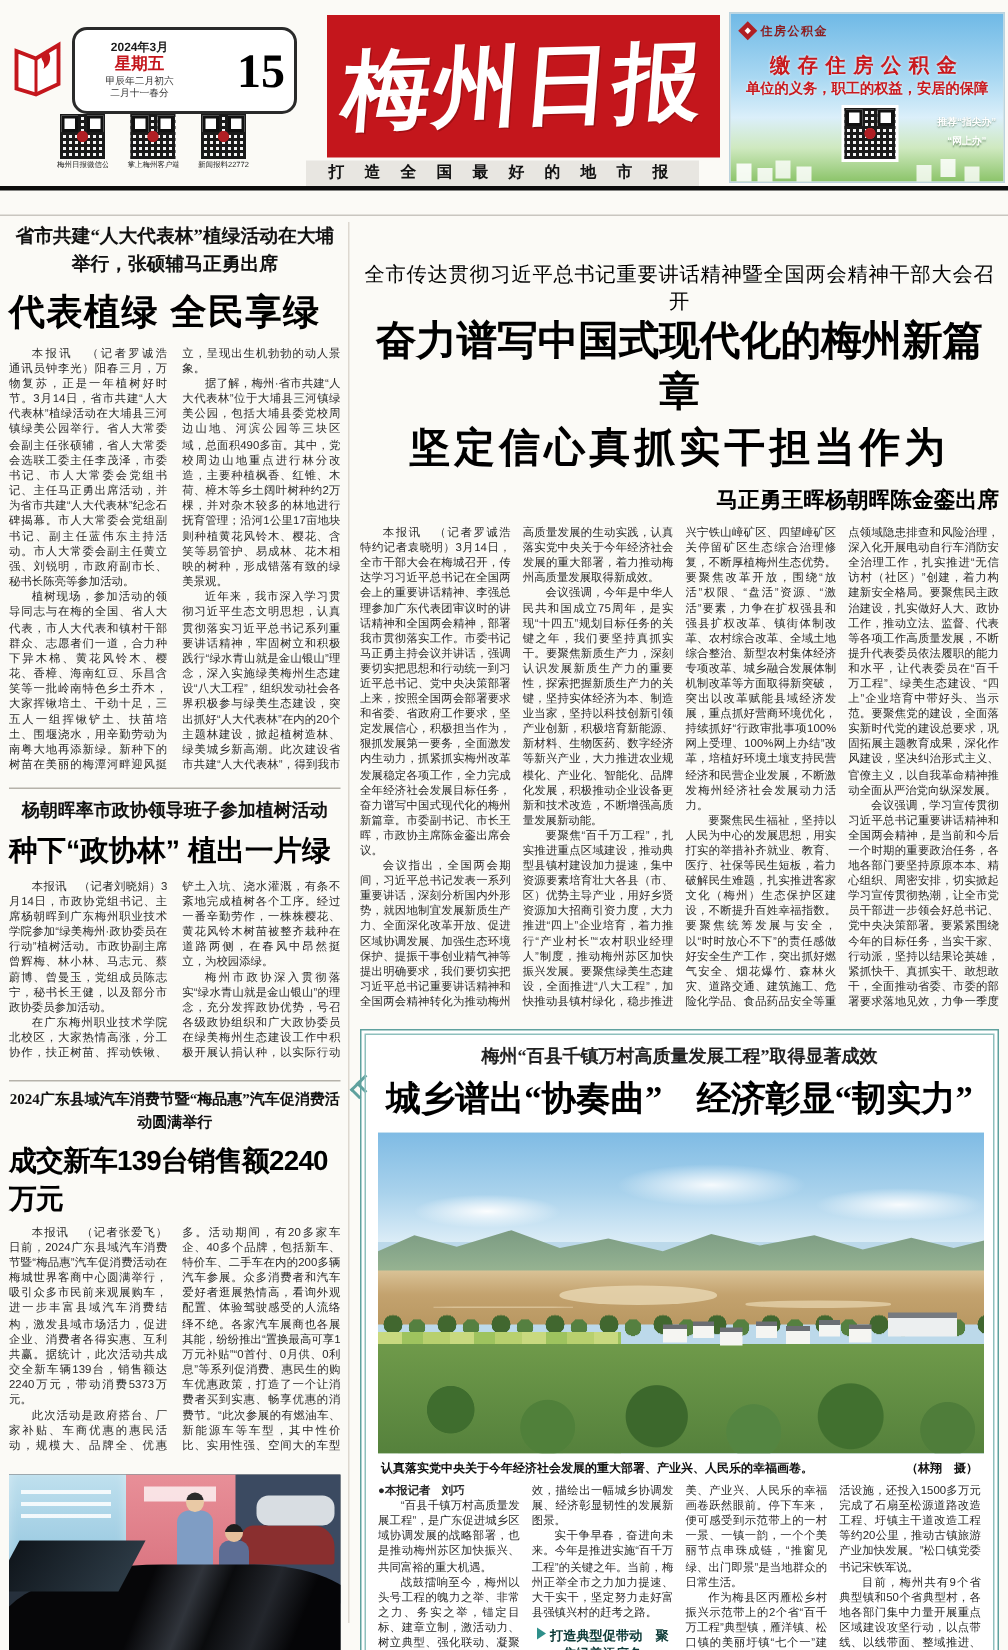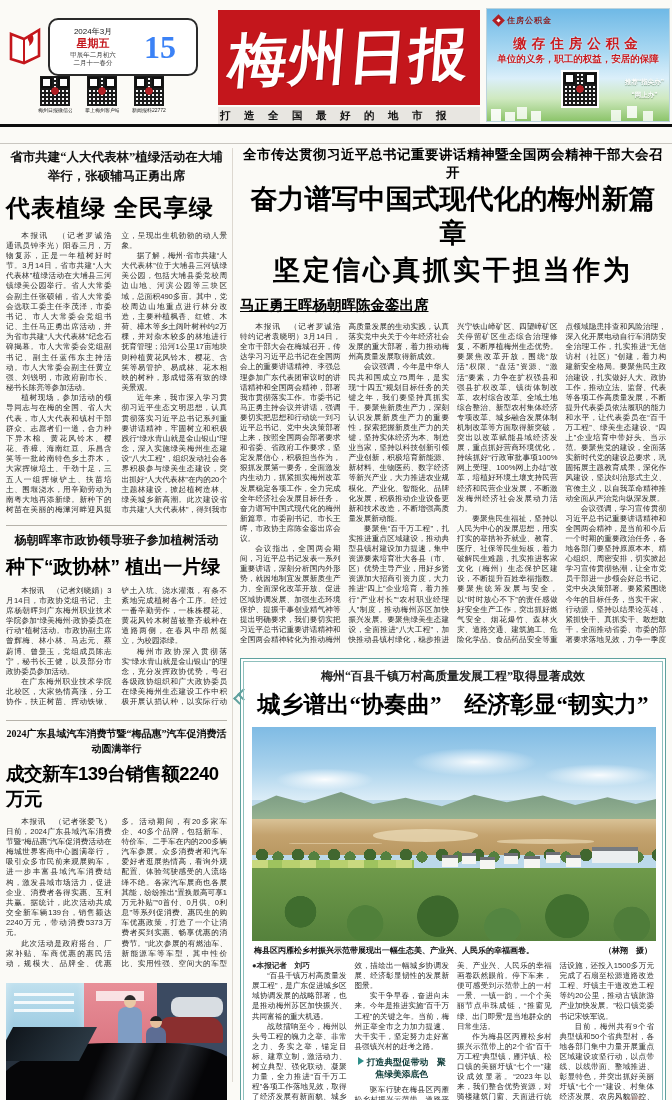--- a/index.html
+++ b/index.html
@@ -7,44 +7,44 @@
        font-family:"Liberation Sans",sans-serif;color:#1b1b1b;
        -webkit-font-smoothing:antialiased;}
   #page{position:relative;width:672px;height:1100px;overflow:hidden;}
 
   
   .logo{position:absolute;left:8px;top:22px;width:34px;height:44px;}
   .datebox{position:absolute;left:48px;top:18px;width:134px;height:50px;
            border:2px solid #2a2a2a;border-radius:10px;display:flex;align-items:center;
            padding:2px 6px;background:#fff;}
   .db-left{width:74px;text-align:center;line-height:1.25;}
-  .db-ym{font-size:8px;}
+  .db-ym{font-size:8px;font-weight:bold;}
   .db-wd{font-size:11px;font-weight:900;color:#c4161c;}
   .db-lunar,.db-term{font-size:6.5px;color:#333;}
-  .db-day{flex:1;text-align:center;font:900 32px "Liberation Serif",serif;color:#3b82f6;}
+  .db-day{flex:1;text-align:right;font:900 32px "Liberation Serif",serif;color:#000000;}
   .qrs{position:absolute;left:38px;top:76px;display:flex;gap:13px;}
   .qrwrap{width:34px;text-align:center;}
   .qr{width:30px;height:30px;margin:0 auto;position:relative;background:#f4f4f4;
       background-image:
         radial-gradient(circle at 50% 50%, #b01f24 0 3.5px, transparent 4px),
         repeating-linear-gradient(0deg,#1a1a1a 0 2px,transparent 2px 4px),
         repeating-linear-gradient(90deg,#1a1a1a 0 2px,#f4f4f4 2px 4px);}
   .qr::before,.qr::after{content:'';position:absolute;width:7px;height:7px;
       border:2px solid #111;background:#fff;}
   .qr::before{left:1px;top:1px;}
   .qr::after{right:1px;top:1px;}
   .qrlabel{font-size:5px;line-height:1.6;color:#222;white-space:nowrap;overflow:hidden;}
 
   .nameplate{position:absolute;left:218px;top:10px;width:262px;height:95px;background:#c4161c;
              display:flex;align-items:center;justify-content:center;overflow:hidden;}
   .nameplate span{color:#fff;font:900 58px "Liberation Serif",serif;letter-spacing:2px;
              transform:skewX(-6deg) rotate(-1.5deg);text-shadow:1px 1px 0 #a11015;}
-  .slogan{position:absolute;left:218px;top:107px;width:262px;height:17px;background:#e8e6e1;
+  .slogan{position:absolute;left:204px;top:107px;width:262px;height:17px;background:#e8e6e1;
           font-size:10.5px;font-weight:700;letter-spacing:13.5px;line-height:17px;
-          padding-left:2px;overflow:hidden;white-space:nowrap;color:#111;box-sizing:border-box;}
+          padding-left:15px;overflow:hidden;white-space:nowrap;color:#111;box-sizing:border-box;}
 
   .ad{position:absolute;left:486px;top:8px;width:182px;height:112px;overflow:hidden;
       border:1px solid #bcd3dd;
       background:linear-gradient(180deg,#6fb9e6 0%,#a9d8f2 38%,#dbeffa 62%,#cfe9c0 80%,#8cc46a 100%);}
   .ad-brandrow{position:absolute;left:7px;top:6px;display:flex;align-items:center;gap:4px;}
   .ad-diamond{width:9px;height:9px;background:#b01f24;transform:rotate(45deg);position:relative;}
   .ad-diamond::after{content:'';position:absolute;left:3px;top:3px;width:3px;height:3px;background:#fff;}
   .ad-brand{font-size:8px;font-weight:700;color:#8b1d1f;letter-spacing:1px;}
   .ad-line1{position:absolute;top:26px;width:100%;text-align:center;color:#c81a1f;
             font-weight:900;font-size:13.5px;letter-spacing:5px;text-shadow:0 0 2px #fff;}
@@ -95,24 +95,24 @@
   .cp-p2{position:absolute;left:140px;top:44px;width:20px;height:44px;border-radius:7px 7px 0 0;background:#5d6d94;}
   .cp-p2::before{content:'';position:absolute;left:4px;top:-11px;width:12px;height:12px;border-radius:50%;
                  background:linear-gradient(180deg,#1e1e1e 0 45%,#e6c09c 45%);}
   .cp-car{position:absolute;left:-8px;bottom:-6px;width:240px;height:64px;
           border-radius:46% 30% 0 0/70% 45% 0 0;
           background:linear-gradient(112deg,#060608 40%,#30343b 52%,#0a0b0d 60%,#23262c 72%,#050507 82%);}
   .cp-car::before{content:'';position:absolute;left:6px;top:-16px;width:84px;height:34px;transform:skewX(-28deg);
           background:linear-gradient(100deg,#10161c,#2c3a45);}
 
   
-  .k-main{text-align:center;font-size:13.5px;font-weight:700;letter-spacing:.5px;color:#000;}
+  .k-main{text-align:center;font-size:13.5px;font-weight:400;letter-spacing:.5px;color:#000;margin-top:28px;}
   .h-main{text-align:center;font-size:27px;font-weight:900;line-height:1.26;color:#000;letter-spacing:0;}
   .h-main.first{letter-spacing:3px;margin-top:3px;}
-  .sub-main{text-align:left;font-size:14.5px;font-weight:700;margin:9px 0 7px;color:#000;text-decoration:underline;}
+  .sub-main{text-align:right;font-size:14.5px;font-weight:700;margin:9px 0 7px;color:#000;}
   .b4{column-count:4;column-gap:8px;column-fill:auto;height:330px;overflow:hidden;
       font-size:7.6px;line-height:1.33;text-align:justify;color:#2a2a2a;}
 
   
   .fbox{position:relative;margin-top:6px;border:1px solid #5fa19e;padding:2px;background:#fff;}
   .fbox-deco{position:absolute;left:-6px;top:30px;width:10px;height:18px;}
   .fbox-deco i,.fbox-deco b{position:absolute;width:7px;height:7px;border-left:2px solid #5fa19e;
       border-bottom:2px solid #5fa19e;transform:rotate(45deg);}
   .fbox-deco b{left:4px;top:1px;}  .fbox-deco i{left:0;top:5px;}
   .fbox-in{border:1px solid #8fc0bd;padding:6px 8px 8px;position:relative;overflow:hidden;}
@@ -300,21 +300,21 @@
         <div class="f-photo">
           <div class="ph-sky"></div>
           <div class="ph-mtn"></div>
           <div class="ph-river"></div>
           <div class="ph-bank"></div>
           <div class="ph-fields"></div>
           <div class="ph-canopy"></div>
           <div class="ph-houses"></div>
         </div>
         <div class="f-caption">
-          <span>梅县区丙雁松乡村振兴示范带展现出一幅生态美、产业兴、人民乐的幸福画卷。</span>
+          <span>认真落实党中央关于今年经济社会发展的重大部署、产业兴、人民乐的幸福画卷。</span>
           <span>（林翔　摄）</span>
         </div>
         <div class="f-body">
             <p>●本报记者　刘巧</p>
             <p>“百县千镇万村高质量发展工程”，是广东促进城乡区域协调发展的战略部署，也是推动梅州苏区加快振兴、共同富裕的重大机遇。</p>
             <p>战鼓擂响至今，梅州以头号工程的魄力之举、非常之力、务实之举，锚定目标、建章立制，激活动力、树立典型、强化联动、凝聚力量，全力推进“百千万工程”各项工作落地见效，取得了经济发展有新面貌、城乡建设水平有新提升、绿美生态建设有新亮点等显著成效，描绘出一幅城乡协调发展、经济彰显韧性的发展新图景。</p>
             <p>实干争早春，奋进向未来。今年是推进实施“百千万工程”的关键之年。当前，梅州正举全市之力加力提速、大干实干，坚定努力走好富县强镇兴村的赶考之路。</p>
             <h4>打造典型促带动　聚焦绿美添底色</h4>
             <p>驱车行驶在梅县区丙雁松乡村振兴示范带，道路平坦、视野开阔，白墙灰瓦点缀于绿水青山之间，生态美、产业兴、人民乐的幸福画卷跃然眼前。停下车来，便可感受到示范带上的一村一景、一镇一韵，一个个美丽节点串珠成链，“推窗见绿、出门即景”是当地群众的日常生活。</p>
             <p>作为梅县区丙雁松乡村振兴示范带上的2个省“百千万工程”典型镇，雁洋镇、松口镇的美丽圩镇“七个一”建设成效显著。“2023年以来，我们整合优势资源，对骑楼建筑门窗、天面进行统一的保护性修缮，配套建设游客服务设施、完善居民生活设施，还投入1500多万元完成了石扇至松源道路改造工程、圩镇主干道改造工程等约20公里，推动古镇旅游产业加快发展。”松口镇党委书记宋铁军说。</p>

